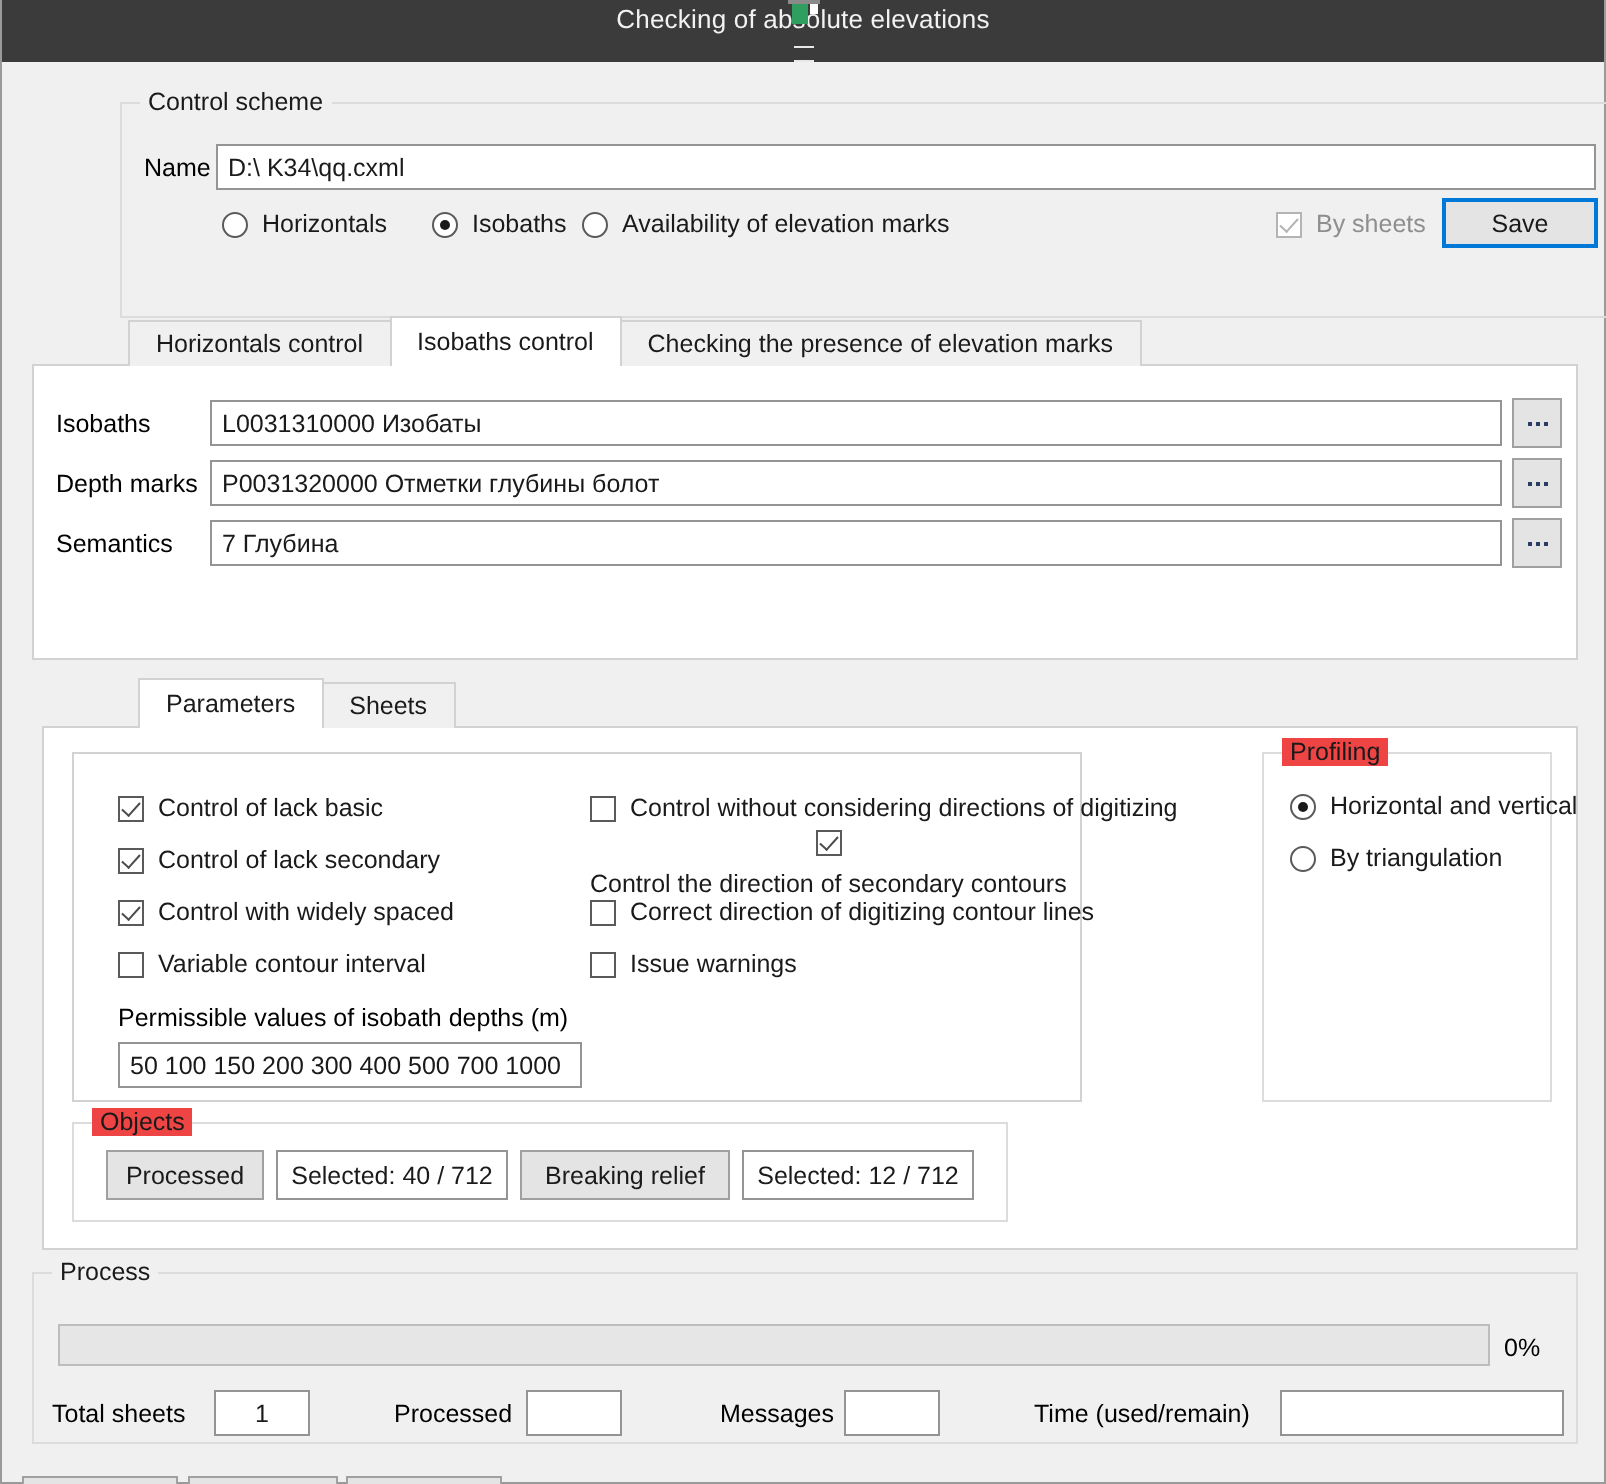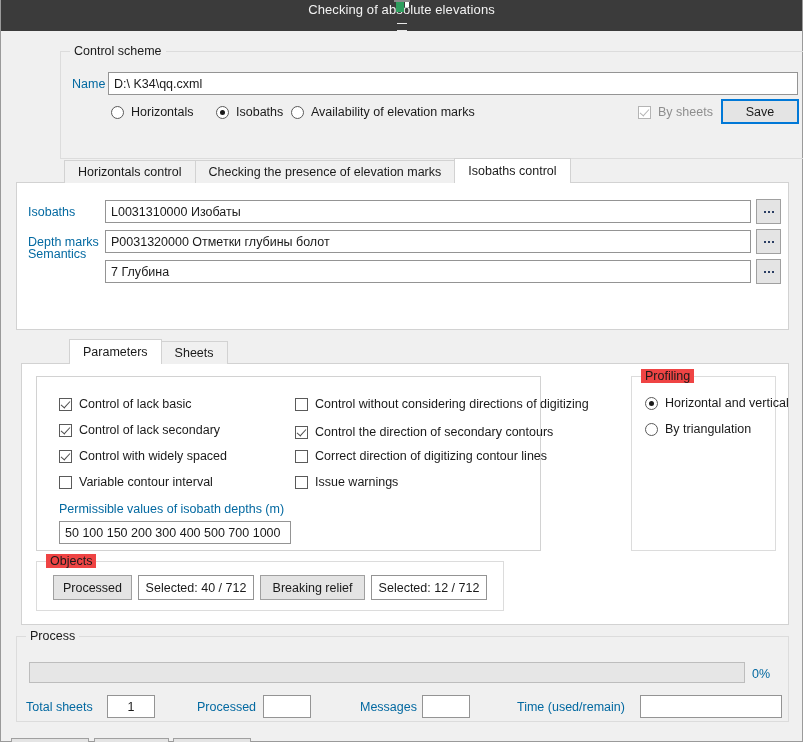--- a/index.html
+++ b/index.html
@@ -89,21 +89,21 @@
     top: -8px;
     left: 9px;
     background: #f0f0f0;
     padding: 0 4px;
     font-size: 12.5px;
     color: #1a1a1a;
     line-height: 14px;
   }
   .groupbox.on-white > .gb-title { background: #ef4444; }
 
-  .label { color: #0369a1; font-size: 12.5px; white-space: nowrap; }
+  .label { color: #000000; font-size: 12.5px; white-space: nowrap; }
 
   .textfield {
     background: #ffffff;
     border: 1px solid #949494;
     box-sizing: border-box;
     height: 23px;
     display: flex;
     align-items: center;
     padding: 0 5px;
     font-size: 12.5px;
@@ -310,43 +310,43 @@
       <div class="checkbox checked disabled abs" style="left:577px; top:53px;">
         <span class="mark"></span>
         <span class="cb-label">By sheets</span>
       </div>
 
       <div class="btn focus abs" style="left:660px; top:47px; width:78px; height:25px;">Save</div>
     </div>
 
     <div class="tabstrip abs" style="left:15px; top:127px; width:773px;">
       <div class="tab">Horizontals control</div>
+      <div class="tab active">Isobaths control</div>
       <div class="tab">Checking the presence of elevation marks</div>
-      <div class="tab active">Isobaths control</div>
     </div>
 
     <div class="tabpanel abs" style="left:15px; top:152px; width:773px; height:148px;">
 
       <span class="label abs" style="left:11px; top:22px;">Isobaths</span>
       <div class="textfield abs" style="left:88px; top:17px; width:646px;">L0031310000  Изобаты</div>
       <div class="dots-btn abs" style="left:739px; top:16px;">
           <i></i>
           <i></i>
           <i></i>
         </div>
 
       <span class="label abs" style="left:11px; top:52px;">Depth marks</span>
       <div class="textfield abs" style="left:88px; top:47px; width:646px;">P0031320000  Отметки глубины болот</div>
       <div class="dots-btn abs" style="left:739px; top:46px;">
           <i></i>
           <i></i>
           <i></i>
         </div>
 
-      <span class="label abs" style="left:11px; top:64px;">Semantics</span>
+      <span class="label abs" style="left:11px; top:82px;">Semantics</span>
       <div class="textfield abs" style="left:88px; top:77px; width:646px;">7  Глубина</div>
       <div class="dots-btn abs" style="left:739px; top:76px;">
           <i></i>
           <i></i>
           <i></i>
         </div>
     </div>
 
     <div class="tabstrip abs" style="left:20px; top:308px; width:768px;">
       <div class="tab active">Parameters</div>
@@ -374,21 +374,21 @@
           <span class="cb-label">Variable contour interval</span>
         </div>
 
         <span class="label abs" style="left:22px; top:125px;">Permissible values of isobath depths (m)</span>
         <div class="textfield abs" style="left:22px; top:144px; width:232px;">50 100 150 200 300 400 500 700 1000</div>
 
         <div class="checkbox abs" style="left:258px; top:20px;">
           <span class="mark"></span>
           <span class="cb-label">Control without considering directions of digitizing</span>
         </div>
-        <div class="checkbox checked abs" style="left:258px; top:48px;">
+        <div class="checkbox checked abs" style="left:258px; top:38px;flex-direction:column;">
           <span class="mark"></span>
           <span class="cb-label">Control the direction of secondary contours</span>
         </div>
         <div class="checkbox abs" style="left:258px; top:72px;">
           <span class="mark"></span>
           <span class="cb-label">Correct direction of digitizing contour lines</span>
         </div>
         <div class="checkbox abs" style="left:258px; top:98px;">
           <span class="mark"></span>
           <span class="cb-label">Issue warnings</span>

